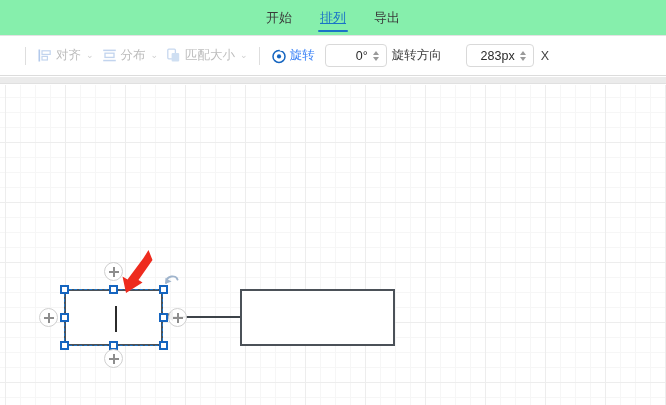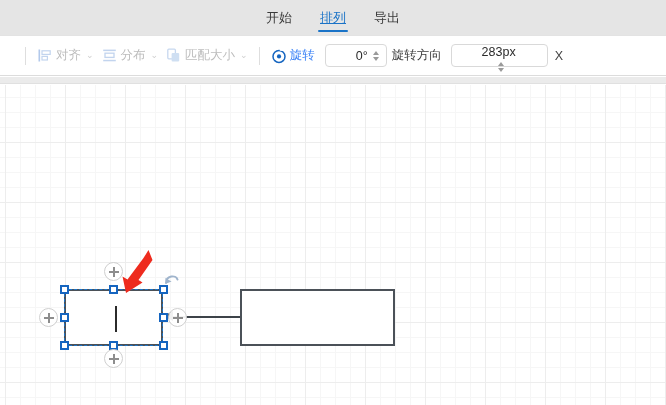--- a/index.html
+++ b/index.html
@@ -20,21 +20,21 @@
     height: 405px;
     overflow: hidden;
   }
 
   
   .tabbar {
     position: absolute;
     left: 0; top: 0;
     width: 666px;
     height: 36px;
-    background: #e5e5e5;
+    background: #86efac;
     border-bottom: 1px solid #e3e3e3;
     display: flex;
     align-items: center;
     justify-content: center;
     box-sizing: border-box;
   }
   .tab {
     position: relative;
     font-size: 13px;
     color: #3a3a3a;
@@ -148,21 +148,21 @@
   .spin i.down { border-top: 4px solid #9a9a9a; }
   .xsep {
     font-size: 12.5px;
     color: #444;
     margin: 0 7px;
     flex: none;
   }
   .tb-text {
     font-size: 12.5px;
     color: #3c3c3c;
-    margin: 0 9px 0 5px;
+    margin: 0 24px 0 5px;
     flex: none;
   }
 
   
   .canvas-wrap {
     position: absolute;
     left: 0; top: 77px;
     width: 666px;
     height: 328px;
     overflow: hidden;
@@ -359,21 +359,21 @@
     <div class="numfield" style="width:62px;margin-left:6px;">
       <span class="val">0°</span>
       <span class="spin">
         <i class="up"></i>
           <i class="down"></i>
       </span>
     </div>
 
     <span class="tb-text">旋转方向</span>
 
-    <div class="numfield" style="width:97px;flex-direction:column;">
+    <div class="numfield" style="width:68px;">
       <span class="val">283px</span>
       <span class="spin">
         <i class="up"></i>
           <i class="down"></i>
       </span>
     </div>
 
     <span class="xsep">X</span>
 
 

